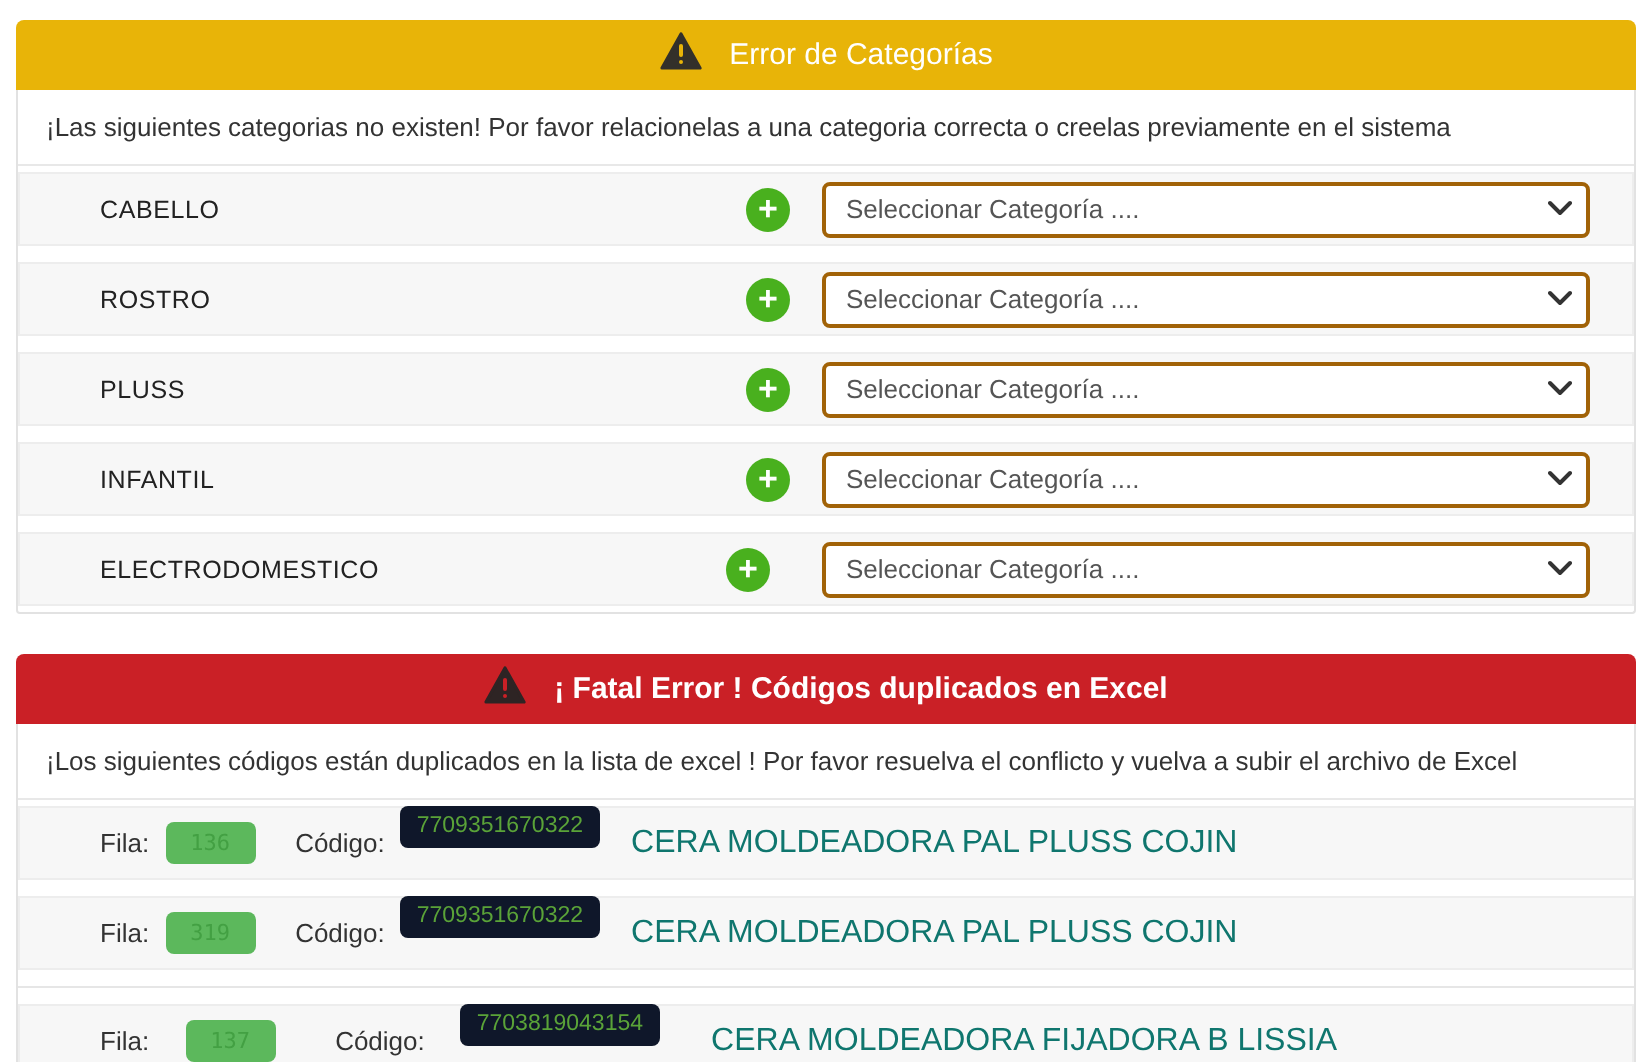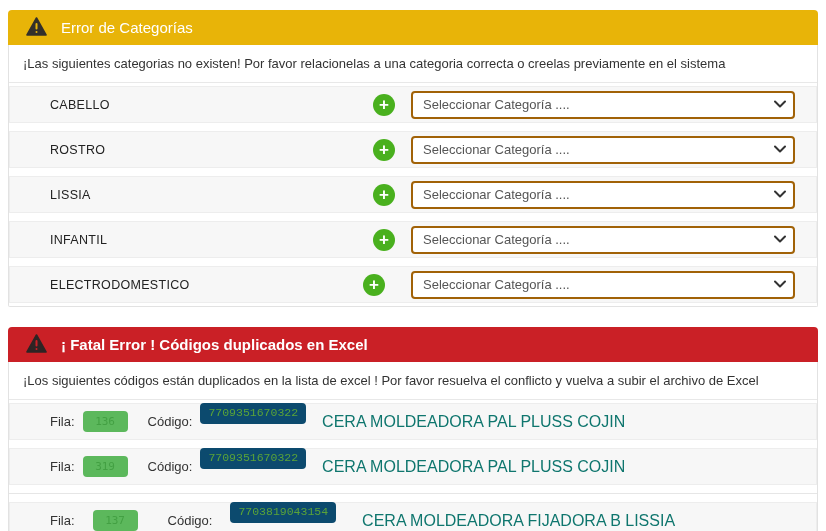--- a/index.html
+++ b/index.html
@@ -1,20 +1,20 @@
 <!DOCTYPE html>
 <html><head>
 <meta charset="utf-8">
 <style>
   * { box-sizing: border-box; margin: 0; padding: 0; }
   html, body { width: 826px; height: 531px; overflow: hidden; background: #fff;
     font-family: "Liberation Sans", sans-serif; }
   .panel { margin: 10px 8px 20px 8px; }
   .panel-header { height: 35px; display: flex; align-items: center;
-    padding: 0 18px; color: #fff; font-size: 15px; border-radius: 4px 4px 0 0; }
+    padding: 0 18px; color: #fff; font-size: 15px; border-radius: 4px 4px 0 0; justify-content: center; }
   .panel-header .tri { margin-right: 14px; flex: 0 0 auto; }
   .panel-header.warn { background: #e8b408; }
   .panel-header.danger { background: #ca2026; font-weight: bold; }
   .warn  .exc { fill: #e8b408; }
   .danger .exc { fill: #ca2026; }
   .panel-content { border: 1px solid #e2e2e2; border-top: none;
     border-radius: 0 0 2px 2px; padding-bottom: 3px; background: #fff; }
   .panel-message { padding: 11px 14px; font-size: 13px; color: #333;
     border-bottom: 1px solid #e8e8e8; margin-bottom: 3px; }
   .row { background: #f7f7f7; border: 1px solid #ededed; height: 37px;
@@ -29,22 +29,22 @@
   .select-wrap select { width: 100%; height: 28px; appearance: none;
     -webkit-appearance: none; background: #fff; border: 2px solid #a16207;
     border-radius: 4px; color: #555; font-size: 13px; padding: 0 28px 0 10px;
     font-family: "Liberation Sans", sans-serif; }
   .select-wrap .chev { position: absolute; right: 9px; top: 9px; pointer-events: none; }
   .dup-label { font-size: 13px; color: #333; }
   .fila-badge { display: inline-block; min-width: 45px; text-align: center;
     background: #5cb85c; color: #43a043; border-radius: 4px; padding: 4px 6px;
     font-family: "DejaVu Sans Mono", monospace; font-size: 11px; line-height: 1.2;
     margin: 0 20px 0 8px; }
-  .codigo-badge { display: inline-block; background: #0c4a6e; color: #5aa338;
-    border-radius: 4px; padding: 3px 8px; font-family: Liberation Mono, monospace;
+  .codigo-badge { display: inline-block; background: #0f172a; color: #5aa338;
+    border-radius: 4px; padding: 3px 8px; font-family: Liberation Sans, sans-serif;
     font-size: 11.5px; line-height: 1.3; margin: 0 16px 16px 8px; }
   .product-name { font-size: 16px; color: #0f766e; }
   .group-sep { height: 0; border-top: 1px solid #e6e6e6; margin: 8px 0; }
 </style>
 </head>
 <body>
 
 <div class="panel">
   <div class="panel-header warn">
     <span class="tri">
@@ -80,21 +80,21 @@
             <select>
               <option>Seleccionar Categoría ....</option>
             </select>
             <svg class="chev" width="12" height="8" viewBox="0 0 12 8">
               <path d="M1 1.5 L6 6.5 L11 1.5" fill="none" stroke="#333" stroke-width="2" stroke-linecap="round" stroke-linejoin="round"></path>
             </svg>
           </span>
         </div>
 
         <div class="row">
-          <span class="cat-name">LISSIA</span>
+          <span class="cat-name">PLUSS</span>
           <span class="plus-btn">+</span>
           <span class="select-wrap">
             <select>
               <option>Seleccionar Categoría ....</option>
             </select>
             <svg class="chev" width="12" height="8" viewBox="0 0 12 8">
               <path d="M1 1.5 L6 6.5 L11 1.5" fill="none" stroke="#333" stroke-width="2" stroke-linecap="round" stroke-linejoin="round"></path>
             </svg>
           </span>
         </div>

